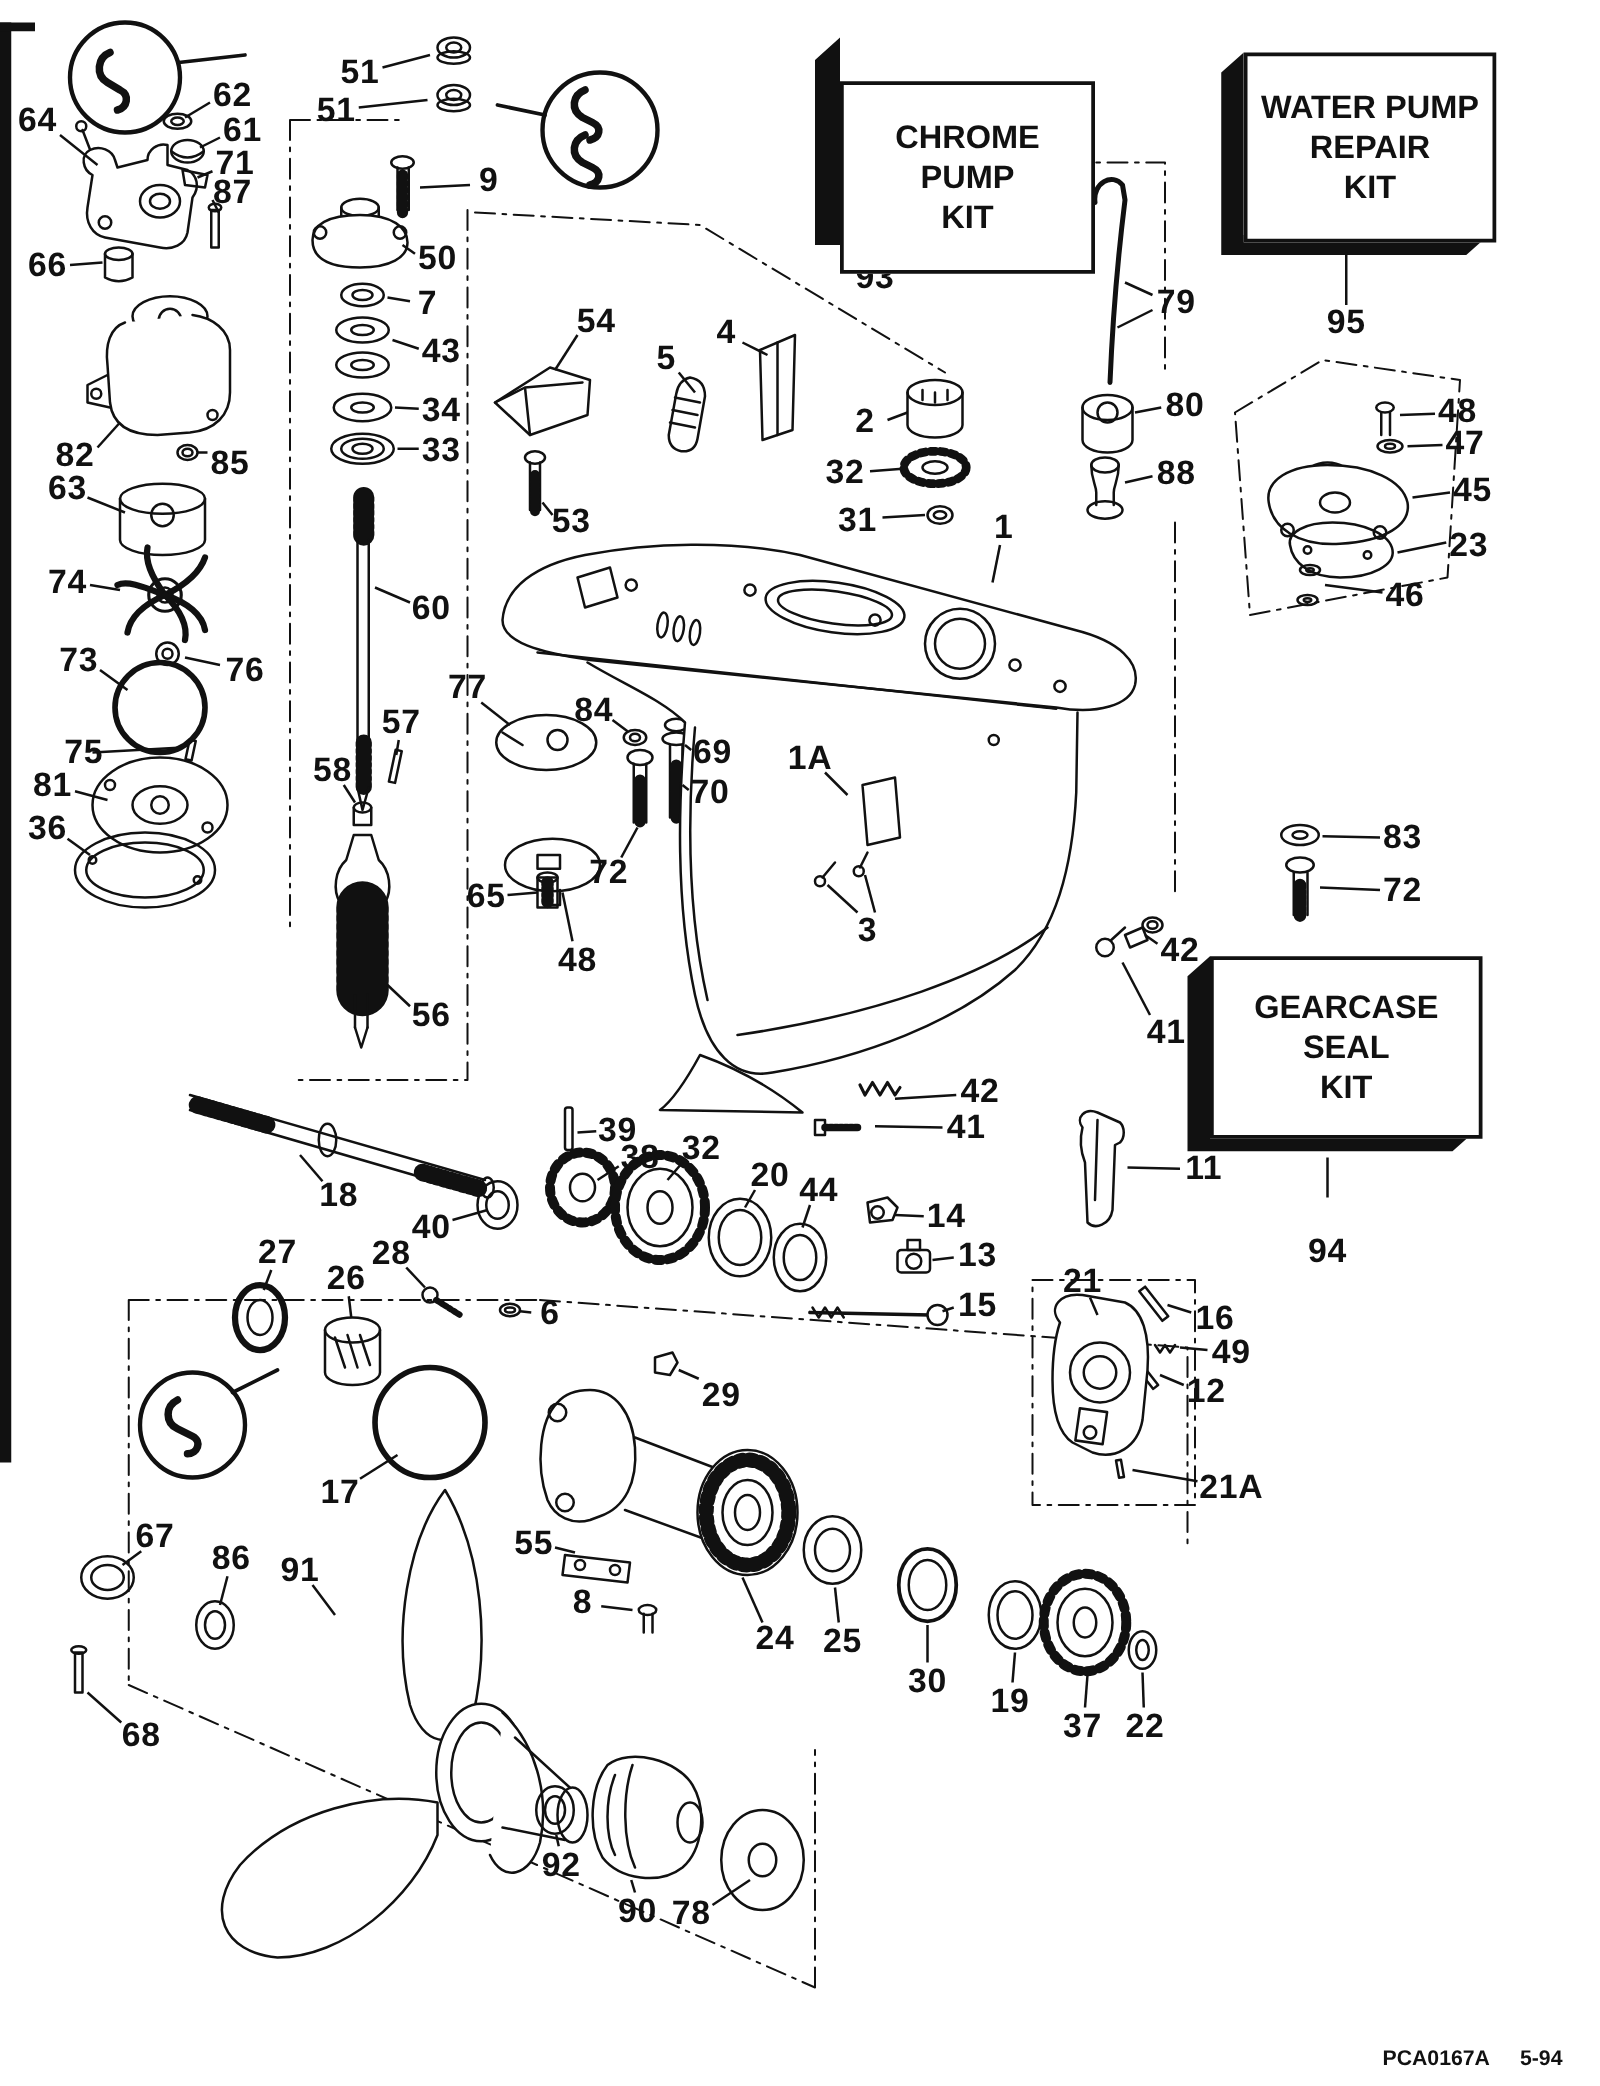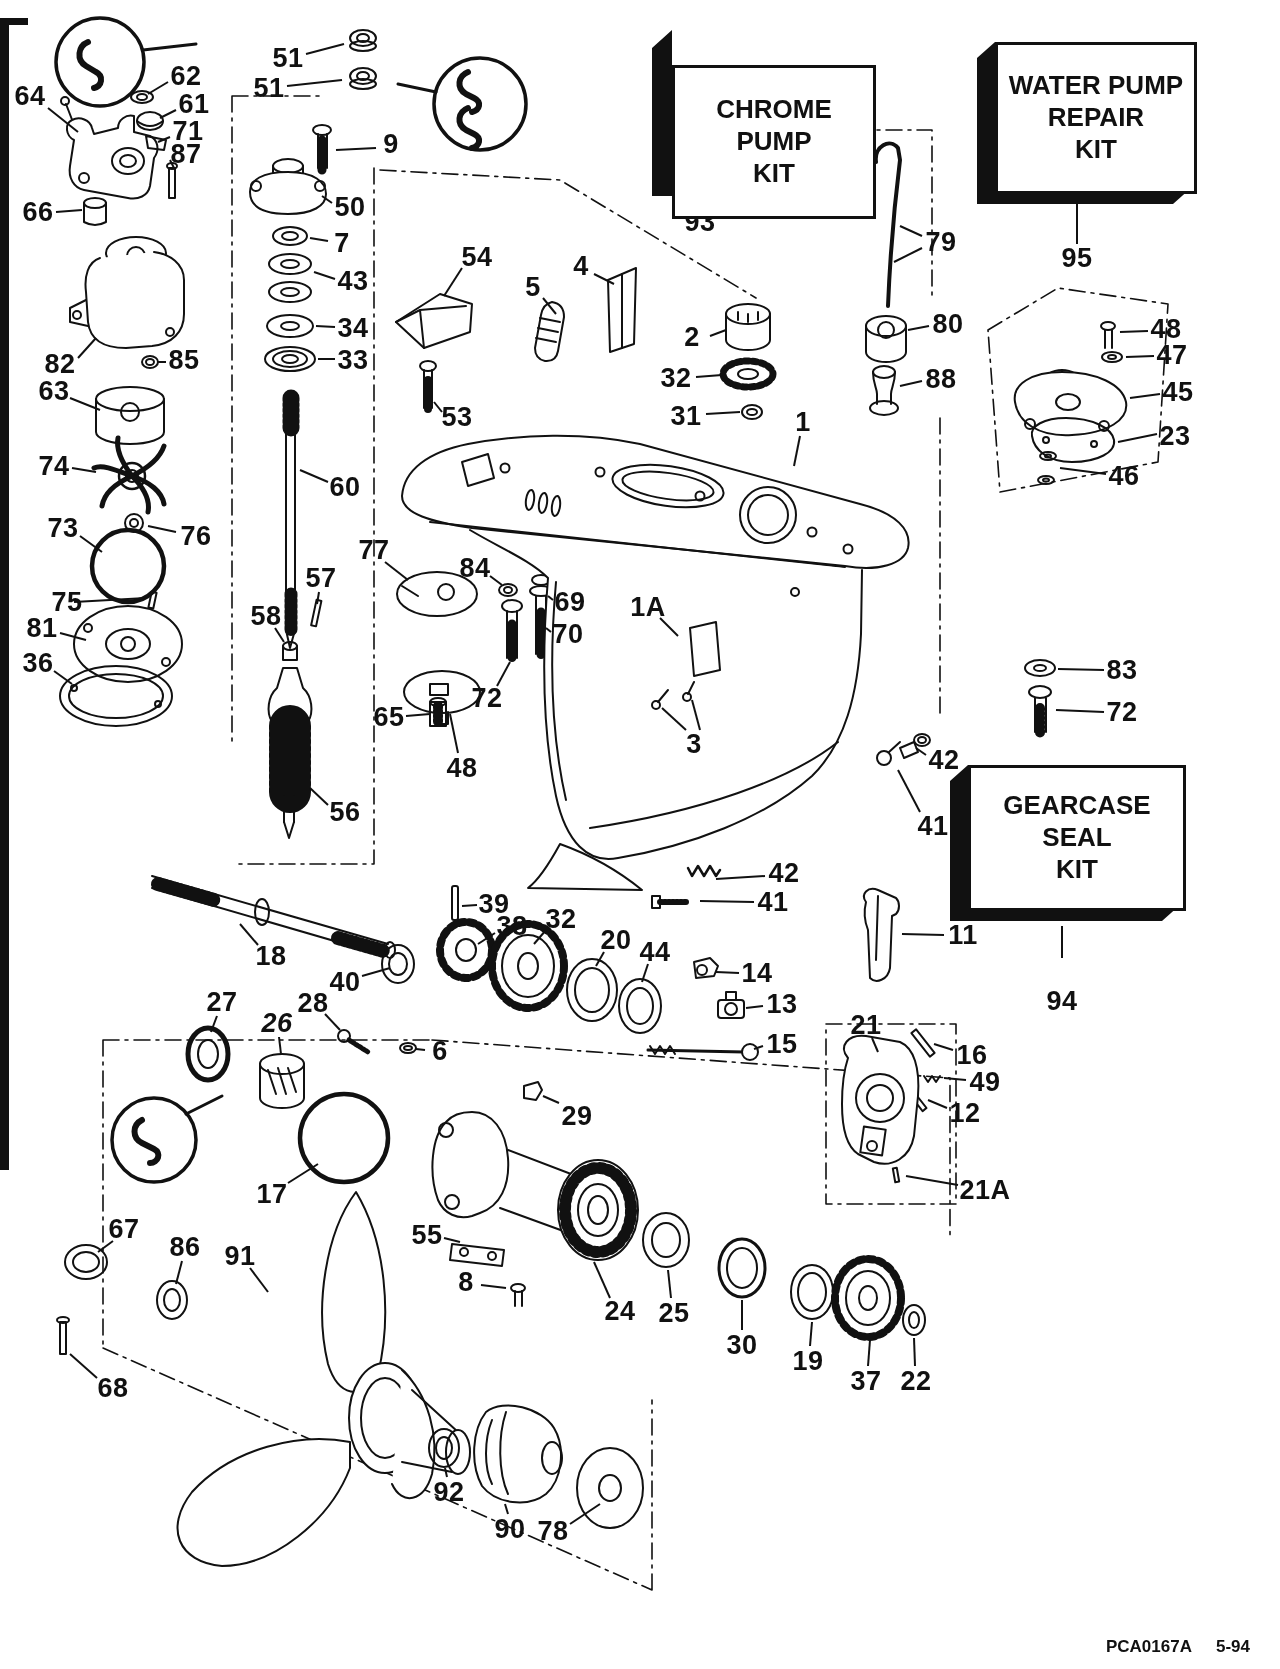--- a/index.html
+++ b/index.html
@@ -485,21 +485,21 @@
       <div class="callout" style="left: 353px; top: 360px;">33</div>
       <div class="callout" style="left: 477px; top: 257px;">54</div>
       <div class="callout" style="left: 533px; top: 287px;">5</div>
       <div class="callout" style="left: 581px; top: 266px;">4</div>
       <div class="callout" style="left: 692px; top: 337px;">2</div>
       <div class="callout" style="left: 676px; top: 378px;">32</div>
       <div class="callout" style="left: 686px; top: 416px;">31</div>
       <div class="callout" style="left: 803px; top: 422px;">1</div>
       <div class="callout" style="left: 457px; top: 417px;">53</div>
       <div class="callout" style="left: 60px; top: 364px;">82</div>
-      <div class="callout" style="left: 184px; top: 360px;">85</div>
+      <div class="callout" style="left: 184px; top: 371px;">85</div>
       <div class="callout" style="left: 54px; top: 391px;">63</div>
       <div class="callout" style="left: 54px; top: 466px;">74</div>
       <div class="callout" style="left: 345px; top: 487px;">60</div>
       <div class="callout" style="left: 700px; top: 222px;">93</div>
       <div class="callout" style="left: 941px; top: 242px;">79</div>
       <div class="callout" style="left: 948px; top: 324px;">80</div>
       <div class="callout" style="left: 941px; top: 379px;">88</div>
       <div class="callout" style="left: 1077px; top: 258px;">95</div>
       <div class="callout" style="left: 1166px; top: 329px;">48</div>
       <div class="callout" style="left: 1172px; top: 355px;">47</div>
@@ -539,21 +539,21 @@
       <div class="callout" style="left: 271px; top: 956px;">18</div>
       <div class="callout" style="left: 345px; top: 982px;">40</div>
       <div class="callout" style="left: 757px; top: 973px;">14</div>
       <div class="callout" style="left: 782px; top: 1004px;">13</div>
       <div class="callout" style="left: 782px; top: 1044px;">15</div>
       <div class="callout" style="left: 866px; top: 1025px;">21</div>
       <div class="callout" style="left: 972px; top: 1055px;">16</div>
       <div class="callout" style="left: 985px; top: 1082px;">49</div>
       <div class="callout" style="left: 965px; top: 1113px;">12</div>
       <div class="callout" style="left: 222px; top: 1002px;">27</div>
-      <div class="callout" style="left: 277px; top: 1023px; font-style: italic;">26</div>
+      <div class="callout" style="left: 277px; top: 1023px;">26</div>
       <div class="callout" style="left: 313px; top: 1003px;">28</div>
       <div class="callout" style="left: 440px; top: 1051px;">6</div>
       <div class="callout" style="left: 577px; top: 1116px;">29</div>
       <div class="callout" style="left: 985px; top: 1190px;">21A</div>
       <div class="callout" style="left: 272px; top: 1194px;">17</div>
       <div class="callout" style="left: 427px; top: 1235px;">55</div>
       <div class="callout" style="left: 466px; top: 1282px;">8</div>
       <div class="callout" style="left: 124px; top: 1229px;">67</div>
       <div class="callout" style="left: 185px; top: 1247px;">86</div>
       <div class="callout" style="left: 240px; top: 1256px;">91</div>

